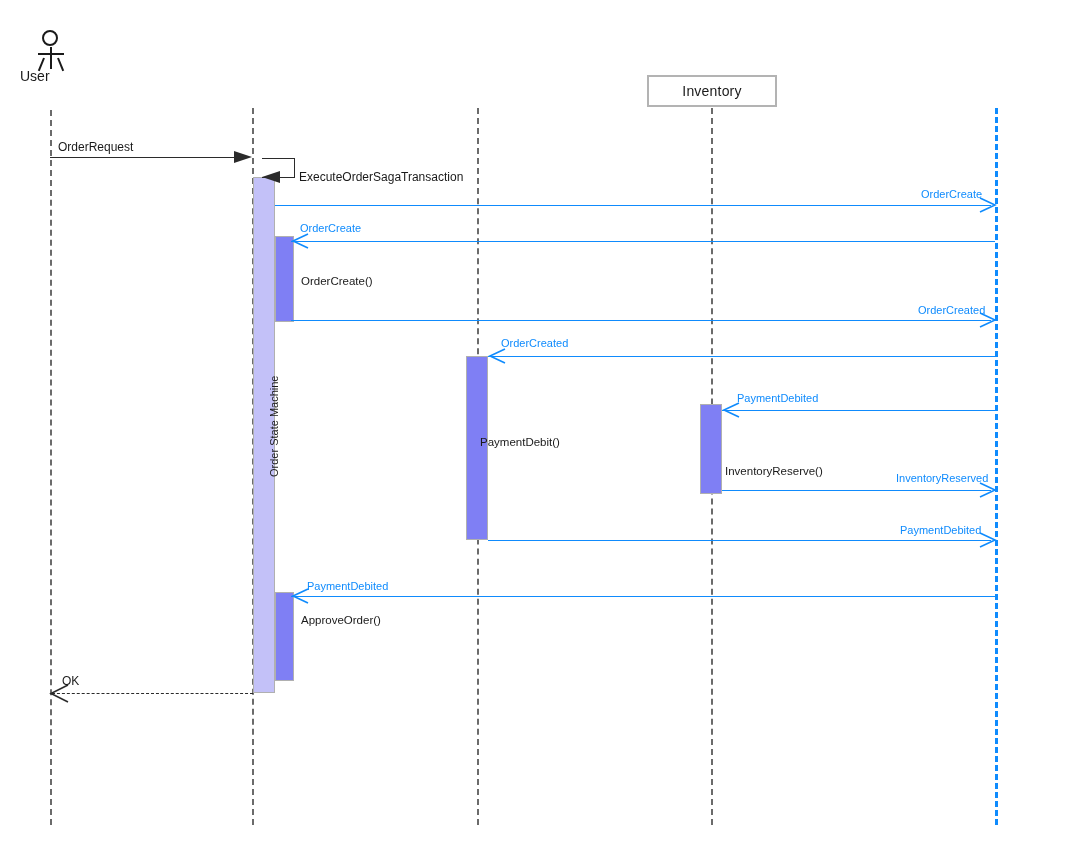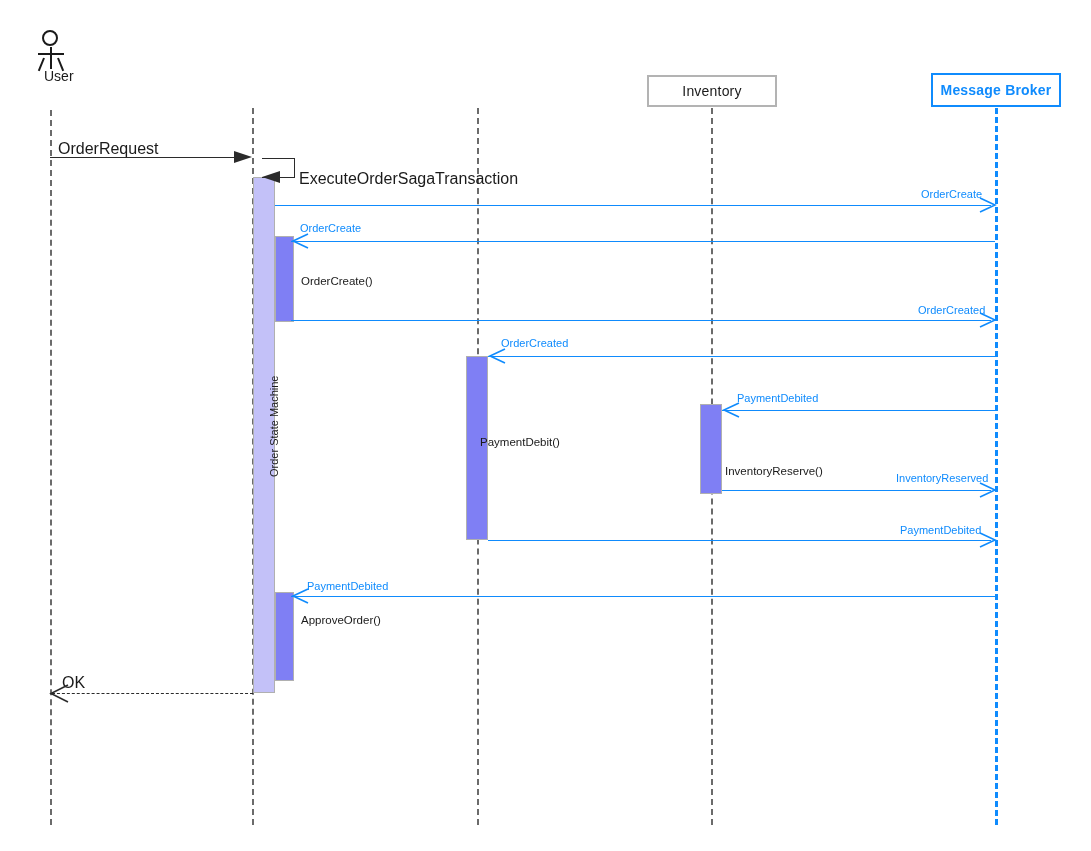--- a/index.html
+++ b/index.html
@@ -39,52 +39,49 @@
   .act-rot-label{
     position:absolute;font-size:11px;color:#1a1a1a;white-space:nowrap;
     transform-origin:0 0;transform:rotate(-90deg);
   }
 
   
   .msgline{position:absolute;height:0;border-top:1.6px solid #0f8bfd;}
   .msgline.black{border-top:1.6px solid #2b2b2b;}
   .msgline.dashed{border-top:1.6px dashed #2b2b2b;}
   .msglabel{position:absolute;font-size:11px;color:#0f8bfd;white-space:nowrap;}
-  .msglabel.black{color:#1a1a1a;font-size:16px;}
+  .msglabel.black{color:#1a1a1a;font-size:12px;}
   .arrowsvg{position:absolute;overflow:visible;}
 
   
   .calllabel{position:absolute;font-size:11.5px;color:#1a1a1a;white-space:nowrap;}
 
   
   .selfloop{position:absolute;box-sizing:border-box;}
 </style>
 </head>
 <body>
 
 <div id="canvas">
 
   <div>
     <div class="actor-head" style="left:42px;top:30px;"></div>
     <div class="actor-line" style="left:50px;top:47px;width:2px;height:22px;"></div>
     <div class="actor-line" style="left:38px;top:53px;width:26px;height:2px;"></div>
     <div class="actor-line" style="left:43px;top:58px;width:2px;height:14px;transform:rotate(22deg);transform-origin:top center;"></div>
     <div class="actor-line" style="left:57px;top:58px;width:2px;height:14px;transform:rotate(-22deg);transform-origin:top center;"></div>
-    <div class="actor-label" style="left:44px;top:68px;">User</div>
+    <div class="actor-label" style="left:20px;top:68px;">User</div>
   </div>
 
 
 
   <div class="phead" style="left:647px;top:75px;width:130px;height:32px;">
     <span>Inventory</span>
   </div>
 
-  <div class="phead hl" style="left:931px;top:73px;width:130px;height:34px;">
-    <span>Message Broker</span>
-  </div>
 
   <div class="lifeline" style="left:50px;top:110px;height:715px;"></div>
   <div class="lifeline" style="left:252px;top:108px;height:717px;"></div>
   <div class="lifeline" style="left:477px;top:108px;height:717px;"></div>
   <div class="lifeline" style="left:711px;top:108px;height:717px;"></div>
   <div class="lifeline hl" style="left:995px;top:108px;height:717px;"></div>
 
   <div class="act outer" style="left:253px;top:177px;width:22px;height:516px;"></div>
   <div class="act-rot-label" style="left:268px;top:477px;">Order State Machine</div>
 

